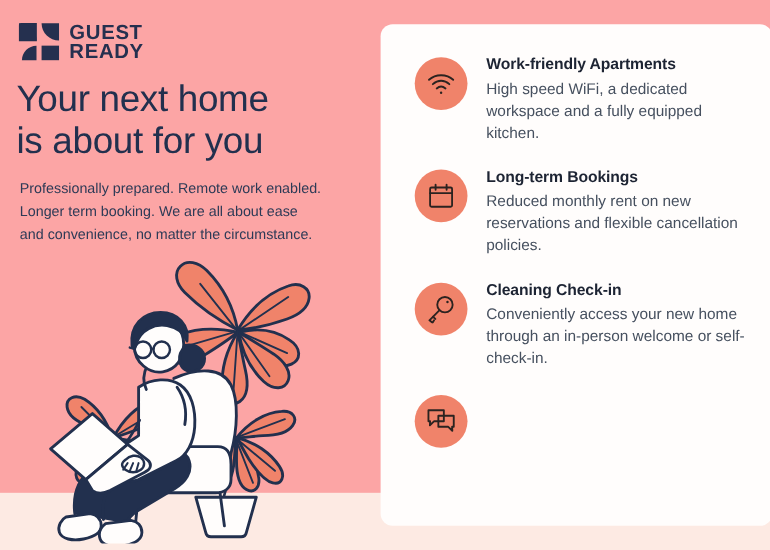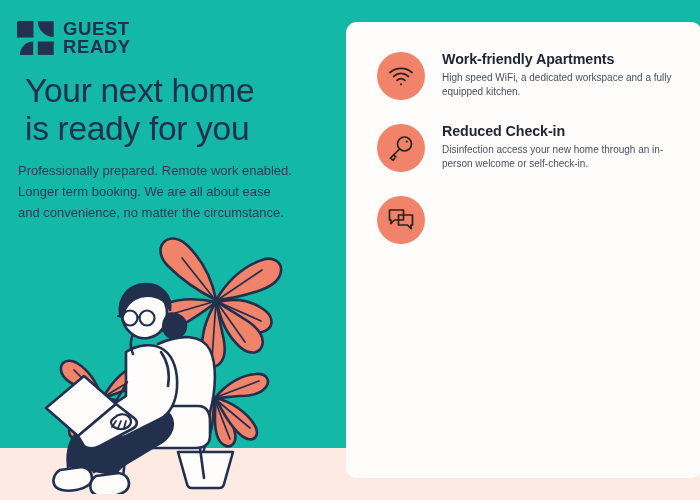--- a/index.html
+++ b/index.html
@@ -11,21 +11,21 @@
     height: 500px;
     overflow: hidden;
     background: #fdeae3;
     font-family: "Liberation Sans", sans-serif;
     -webkit-font-smoothing: antialiased;
   }
   #page {
     position: relative;
     width: 700px;
     height: 448px;
-    background: #14b8a6;
+    background: #fca5a5;
   }
 
   
   #left-col {
     position: absolute;
     left: 0;
     top: 0;
     width: 310px;
     height: 500px;
   }
@@ -52,21 +52,21 @@
   #logo-wordmark span {
     font-family: "Liberation Sans", sans-serif;
     font-weight: bold;
     font-size: 18.5px;
     letter-spacing: 0.6px;
     color: #25304f;
   }
 
   #headline {
     position: absolute;
-    left: 25px;
+    left: 15px;
     top: 72px;
     width: 290px;
     margin: 0;
     font-size: 33.5px;
     line-height: 1.14;
     font-weight: normal;
     color: #22304e;
     letter-spacing: -0.3px;
   }
   #headline .hl-line { display: block; white-space: nowrap; }
@@ -132,21 +132,21 @@
   .feature-title {
     margin: 0 0 2px 0;
     font-size: 14.3px;
     font-weight: bold;
     color: #1d2433;
     letter-spacing: -0.1px;
     line-height: 1.25;
   }
   .feature-desc {
     margin: 0;
-    font-size: 10px;
+    font-size: 14px;
     line-height: 1.42;
     color: #46505f;
   }
 </style>
 </head>
 <body>
 
 <div id="page">
 
   <div id="left-col">
@@ -165,21 +165,21 @@
         <rect x="20.8" y="20.5" width="15.9" height="13.4" fill="#25304f"></rect>
       </svg>
       <span id="logo-wordmark">
         <span>GUEST</span>
         <span>READY</span>
       </span>
     </div>
 
     <h1 id="headline">
       <span class="hl-line">Your next home</span>
-      <span class="hl-line">is ready for you</span>
+      <span class="hl-line">is about for you</span>
     </h1>
 
     <p id="subcopy">Professionally prepared. Remote work enabled. Longer term booking. We are all about ease and convenience, no matter the circumstance.</p>
 
     <svg id="illustration" viewBox="0 0 285 272">
       <g fill="none" stroke="#22304e" stroke-width="2.6" stroke-linecap="round" stroke-linejoin="round">
 
         <g>
 
           <path d="M176 168 C182 140 186 110 186 78" stroke-width="2.4"></path>
@@ -302,33 +302,47 @@
           <path d="M9 15.4 C11.4 13.2 14.6 13.2 17 15.4"></path>
           <circle cx="13" cy="19.3" r="1.1" fill="#2b2320" stroke="none"></circle>
         </svg>
       </div>
       <div class="feature-text">
         <p class="feature-title">Work-friendly Apartments</p>
         <p class="feature-desc">High speed WiFi, a dedicated workspace and a fully equipped kitchen.</p>
       </div>
     </div>
 
+    <div class="feature-row">
+      <div class="feature-icon-circle">
+        <svg width="24" height="24" viewBox="0 0 24 24" fill="none" stroke="#2b2320" stroke-width="1.7" stroke-linecap="round" stroke-linejoin="round">
+          <rect x="2" y="4.5" width="20" height="17.5" rx="1.4"></rect>
+          <path d="M2 9.6 H22"></path>
+          <path d="M7 2 V6.6"></path>
+          <path d="M17 2 V6.6"></path>
+        </svg>
+      </div>
+      <div class="feature-text">
+        <p class="feature-title">Long-term Bookings</p>
+        <p class="feature-desc">Reduced monthly rent on new reservations and flexible cancellation policies.</p>
+      </div>
+    </div>
 
     <div class="feature-row">
       <div class="feature-icon-circle">
         <svg width="26" height="26" viewBox="0 0 26 26" fill="none" stroke="#2b2320" stroke-width="1.7" stroke-linecap="round" stroke-linejoin="round">
           <circle cx="16.5" cy="9" r="7"></circle>
           <circle cx="18.8" cy="6.6" r="1.1" fill="#2b2320" stroke="none"></circle>
           <path d="M11.6 14 L2.4 23.2 L5.2 25.4 L6.6 23.2"></path>
           <path d="M5.6 20 L7.8 21.9"></path>
         </svg>
       </div>
       <div class="feature-text">
-        <p class="feature-title">Reduced Check-in</p>
-        <p class="feature-desc">Disinfection access your new home through an in-person welcome or self-check-in.</p>
+        <p class="feature-title">Cleaning Check-in</p>
+        <p class="feature-desc">Conveniently access your new home through an in-person welcome or self-check-in.</p>
       </div>
     </div>
 
     <div class="feature-row">
       <div class="feature-icon-circle">
         <svg width="26" height="24" viewBox="0 0 26 24" fill="none" stroke="#2b2320" stroke-width="1.7" stroke-linejoin="round" stroke-linecap="round">
           <path d="M1.5 2 H15.5 V12 H6.5 L2.8 15.6 L3 12 H1.5 Z"></path>
           <path d="M10.5 7 H24.5 V17 H23 L23.2 20.6 L19.5 17 H10.5 Z"></path>
         </svg>
       </div>

